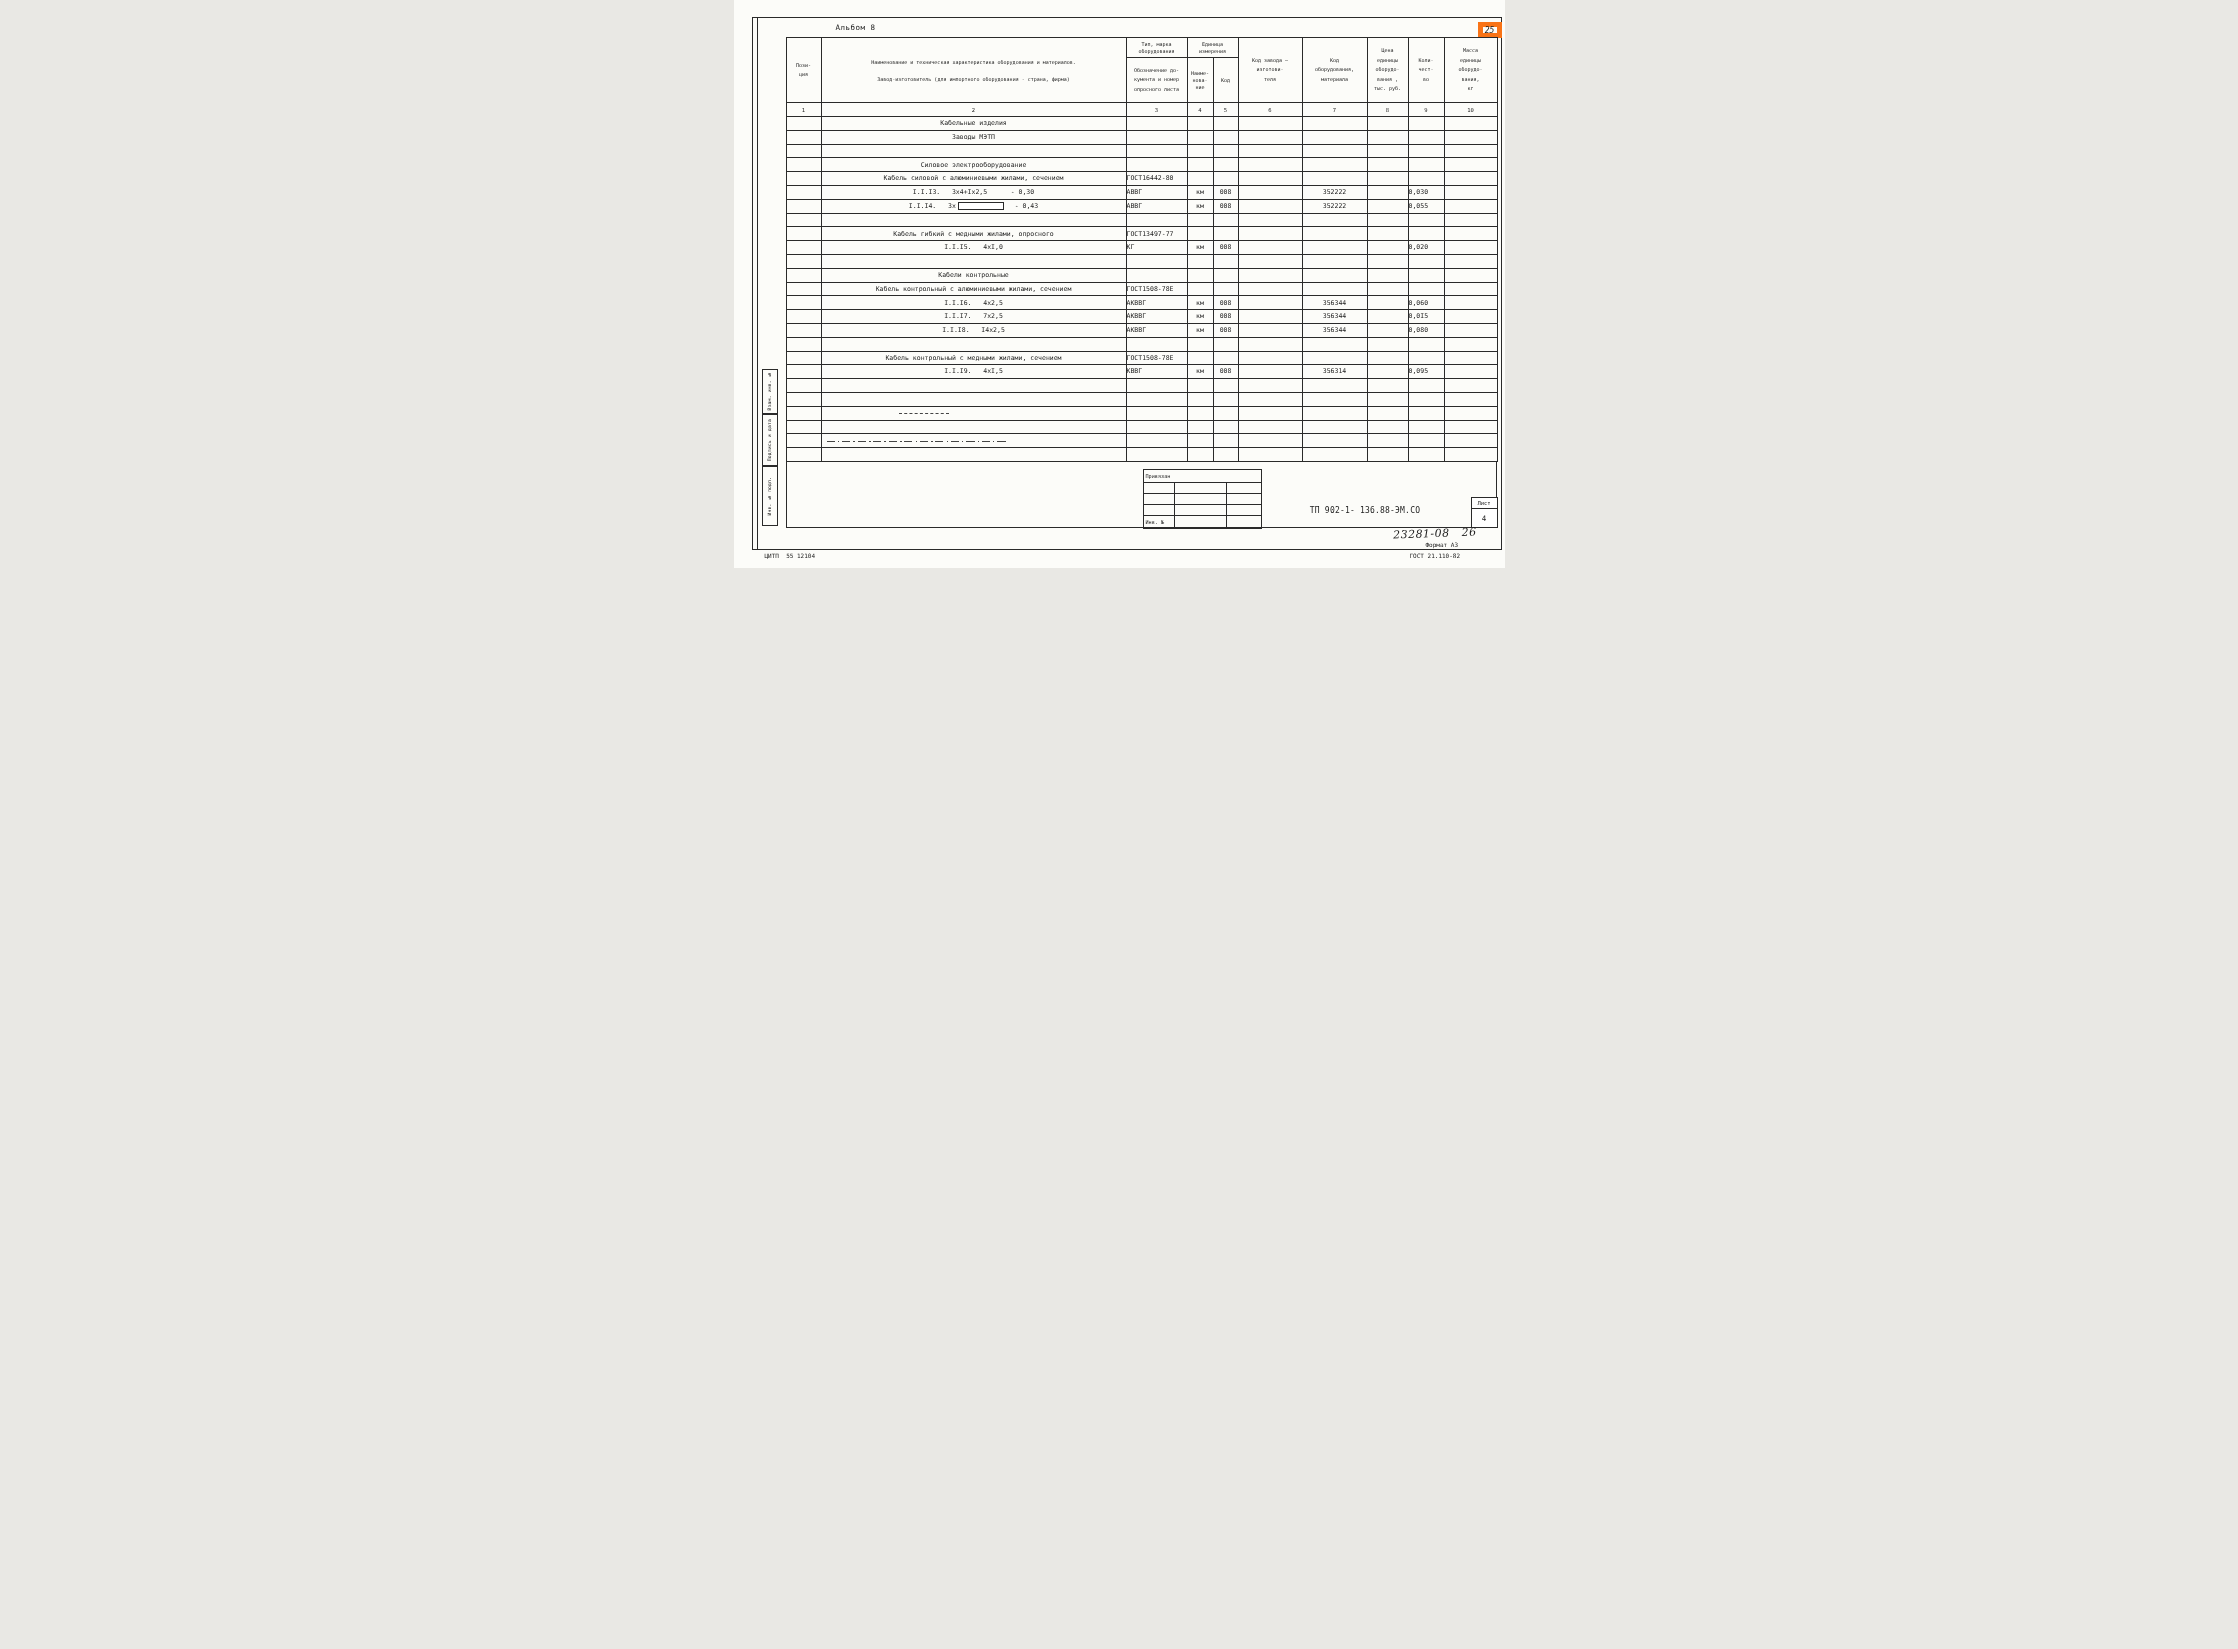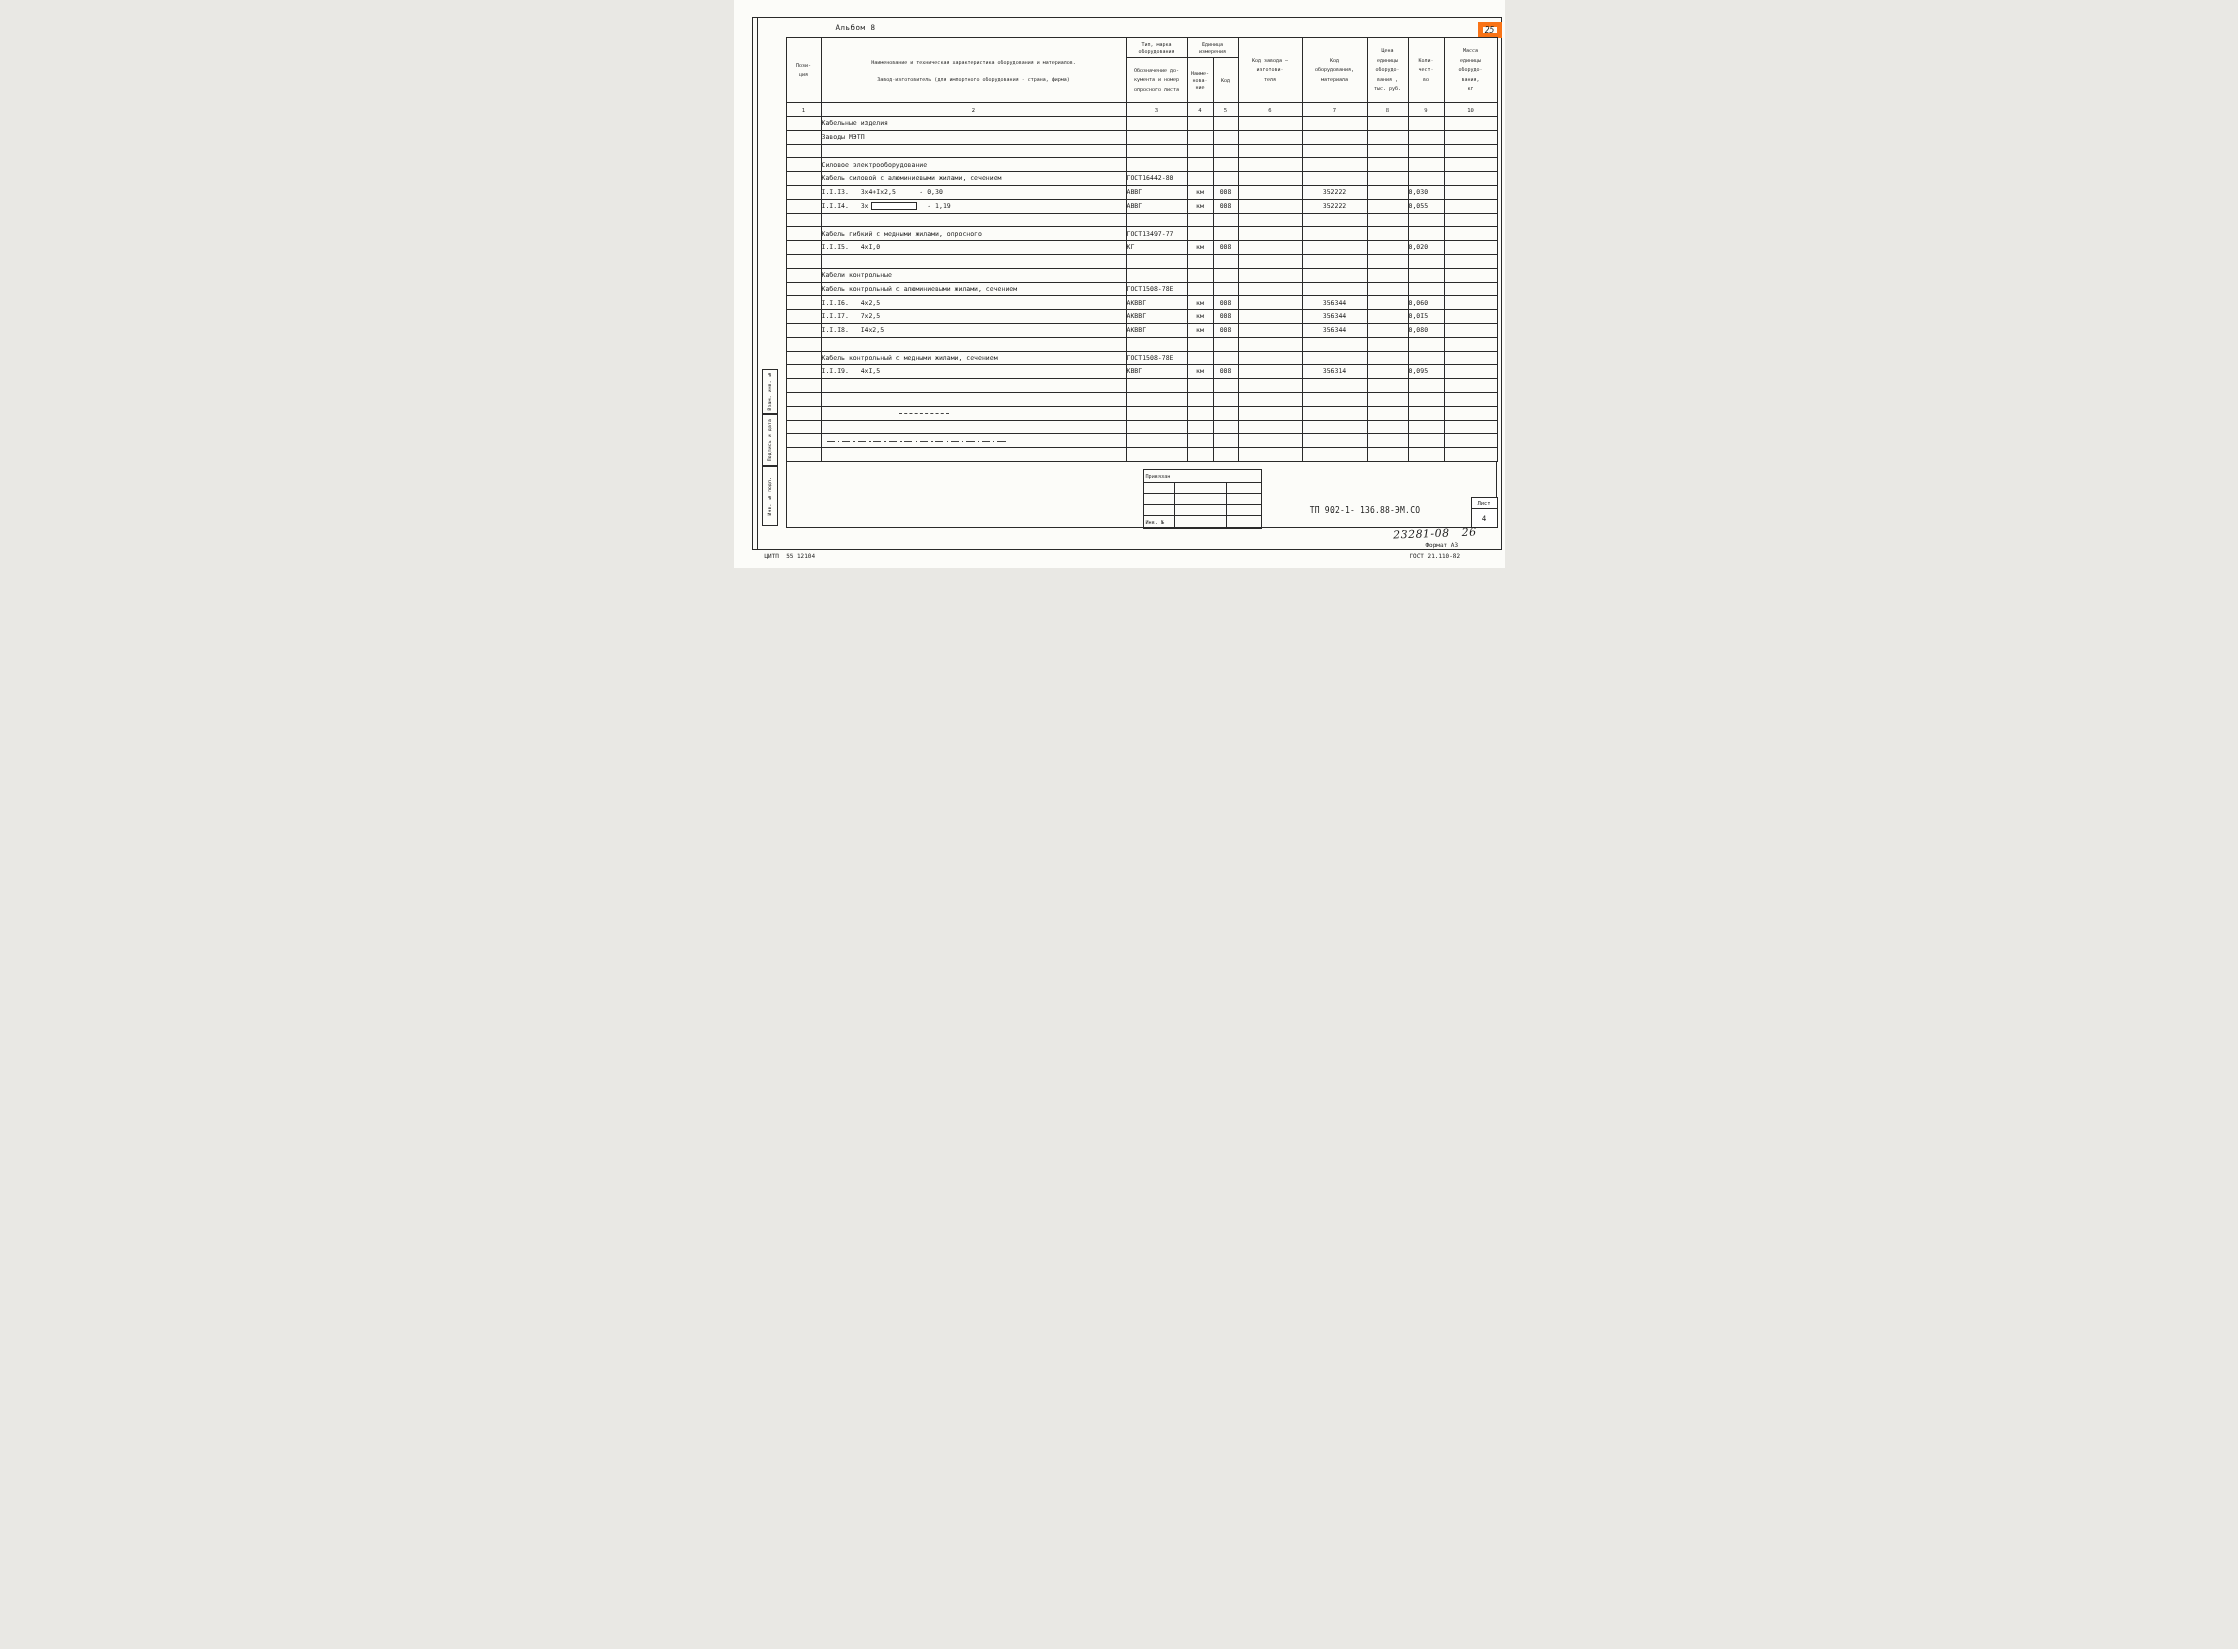--- a/index.html
+++ b/index.html
@@ -21,21 +21,21 @@
   .name-hdr { font-weight: 700; font-size: 5px; }
   .name-hdr .l1 { margin: 3px 5px 4.5px 5px; }
   .name-hdr .l2 { margin: 0 5px 2px 5px; }
   .lh-tall { line-height: 1.9; }
   .lh-med { line-height: 1.4; }
   .lh-tight { line-height: 1.25; }
   .numrow th { font-size: 5.5px; }
 
   .grid tbody tr { height: 13.8px; }
   .grid tbody td { font-size: 6.5px; line-height: 1; }
-  .c-name { text-align: left; padding-left: 4px; white-space: pre; position: relative; }
+  .c-name { text-align: center; padding-left: 4px; white-space: pre; position: relative; }
   .section-indent { padding-left: 46px; }
   .c-type { text-align: left; padding-left: 2px; white-space: pre; }
   .c-unit, .c-code, .c-mat { text-align: center; }
   .c-qty { text-align: left; padding-left: 3px; }
   .blank-box { display: inline-block; width: 46px; height: 8px; border: 0.8px solid #2a2a2a; vertical-align: middle; margin: 0 2.5px; background: #fff; }
   .dashed-mark::after { content: ""; position: absolute; left: 77px; top: 6.5px; width: 50px; border-top: 0.8px dashed #444; }
   .dashdot-mark::after { content: ""; position: absolute; left: 5px; top: 6.5px; width: 180px; height: 0.9px;
     background: repeating-linear-gradient(to right, #444 0 8px, transparent 8px 11px, #444 11px 12.5px, transparent 12.5px 15.5px); }
 
   .footer-zone { position: relative; width: 711px; height: 66px; border-left: 1px solid #2a2a2a; border-right: 1px solid #2a2a2a; border-bottom: 1px solid #2a2a2a; }
@@ -211,21 +211,21 @@
             <td class="c-unit">км</td>
             <td class="c-code">008</td>
             <td class="c-factory"></td>
             <td class="c-mat">352222</td>
             <td class="c-price"></td>
             <td class="c-qty">0,030</td>
             <td class="c-mass"></td>
           </tr>
           <tr>
             <td class="c-pos"></td>
-            <td class="c-name"><span>I.I.I4.   3х</span><span class="blank-box"></span><span>  - 1,19</span></td>
+            <td class="c-name"><span>I.I.I4.   3х</span><span class="blank-box"></span><span>  - 0,43</span></td>
             <td class="c-type">АВВГ</td>
             <td class="c-unit">км</td>
             <td class="c-code">008</td>
             <td class="c-factory"></td>
             <td class="c-mat">352222</td>
             <td class="c-price"></td>
             <td class="c-qty">0,055</td>
             <td class="c-mass"></td>
           </tr>
           <tr>

